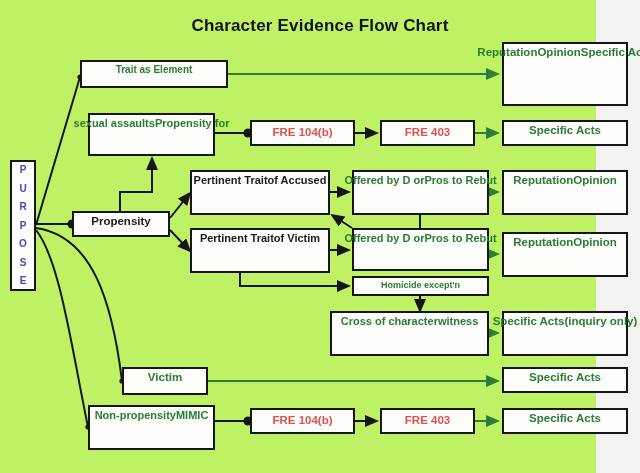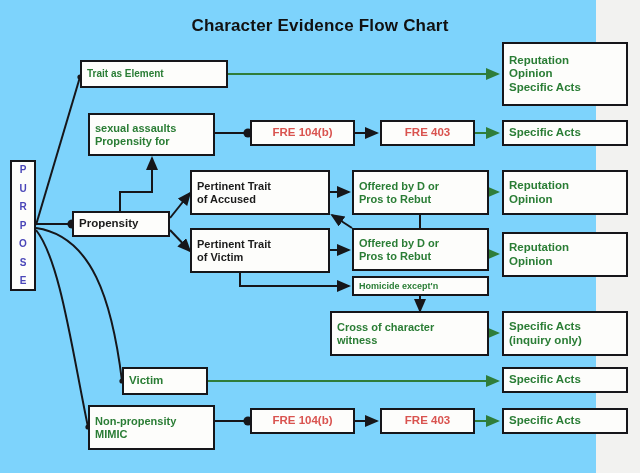--- a/index.html
+++ b/index.html
@@ -11,37 +11,36 @@
     width: 640px;
     height: 473px;
     background: #f2f2f0;
     font-family: "Liberation Sans", sans-serif;
     overflow: hidden;
   }
   #chart-root {
     position: relative;
     width: 596px;
     height: 473px;
-    background: #7dd3fc;
+    background: #bef264;
   }
   #edge-layer {
     position: absolute;
     left: 0;
     top: 0;
     width: 640px;
     height: 473px;
     pointer-events: none;
   }
   .node {
     position: absolute;
     box-sizing: border-box;
     background: #fdfdfb;
     border: 2px solid #16161a;
     display: flex;
-    flex-direction: column;
     justify-content: center;
     padding: 2px 5px;
     line-height: 1.18;
     z-index: 3;
   }
   .node .ln {
     display: block;
     white-space: nowrap;
   }
   .green  { color: #2a7d35; font-weight: bold; }

